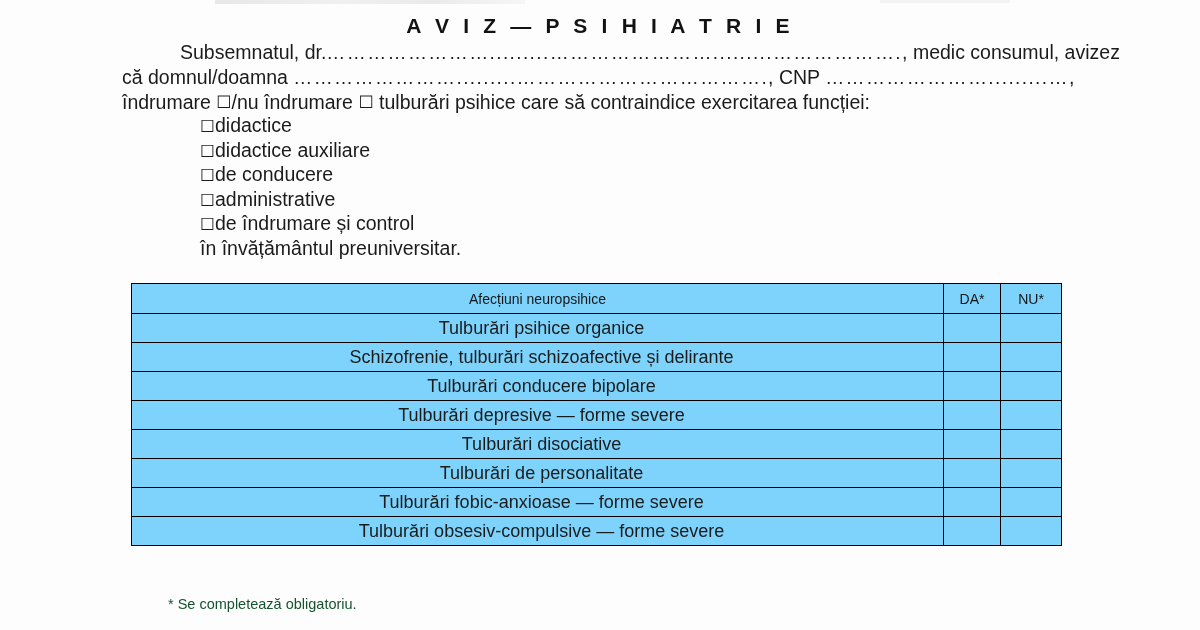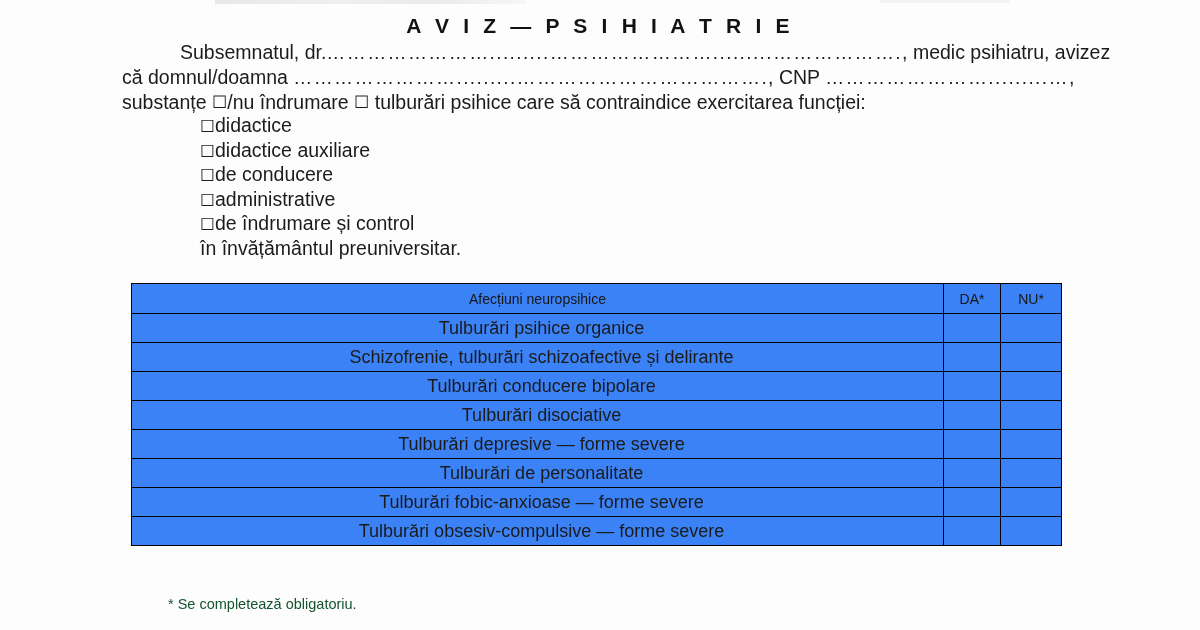--- a/index.html
+++ b/index.html
@@ -123,21 +123,21 @@
   table.cond {
     border-collapse: collapse;
     width: 930px;
     table-layout: fixed;
     background: #ffffff;
   }
   table.cond th,
   table.cond td {
     border: 1.6px solid #000;
     padding: 0;
-    background: #3b82f6;
+    background: #7dd3fc;
   }
   table.cond thead th {
     height: 29px;
     font-size: 14px;
     font-weight: normal;
     text-align: center;
     vertical-align: middle;
     color: #161616;
   }
   table.cond tbody td.label {
@@ -171,27 +171,27 @@
 
 <div class="page">
 
   <div class="scan-artifact"></div>
   <div class="scan-artifact-2"></div>
 
   <div class="doc-title">A V I Z   —   P S I H I A T R I E</div>
 
   <div class="intro">
     <span class="line">
-      <span class="indent"></span><span>Subsemnatul, dr.</span><span class="dots">…………………….........…………………….........……………….</span><span>, medic psihiatru, avizez</span>
+      <span class="indent"></span><span>Subsemnatul, dr.</span><span class="dots">…………………….........…………………….........……………….</span><span>, medic consumul, avizez</span>
     </span>
     <span class="line">
       <span>că domnul/doamna</span> <span class="dots">…………………….........……………………………….</span><span>, CNP</span> <span class="dots">…………………….........…</span><span>,</span>
     </span>
     <span class="line">
-      <span>substanțe</span> <span class="cb">☐</span><span>/nu îndrumare</span> <span class="cb">☐</span> <span>tulburări psihice care să contraindice exercitarea funcției:</span>
+      <span>îndrumare</span> <span class="cb">☐</span><span>/nu îndrumare</span> <span class="cb">☐</span> <span>tulburări psihice care să contraindice exercitarea funcției:</span>
     </span>
   </div>
 
   <div class="fn-list">
     <div class="fn-row">
       <span class="fn-box">☐</span><span>didactice</span>
     </div>
     <div class="fn-row">
       <span class="fn-box">☐</span><span>didactice auxiliare</span>
     </div>
@@ -231,26 +231,26 @@
           <td class="label">Schizofrenie, tulburări schizoafective și delirante</td>
           <td class="mark"></td>
           <td class="mark"></td>
         </tr>
         <tr>
           <td class="label">Tulburări conducere bipolare</td>
           <td class="mark"></td>
           <td class="mark"></td>
         </tr>
         <tr>
+          <td class="label">Tulburări depresive — forme severe</td>
+          <td class="mark"></td>
+          <td class="mark"></td>
+        </tr>
+        <tr>
           <td class="label">Tulburări disociative</td>
-          <td class="mark"></td>
-          <td class="mark"></td>
-        </tr>
-        <tr>
-          <td class="label">Tulburări depresive — forme severe</td>
           <td class="mark"></td>
           <td class="mark"></td>
         </tr>
         <tr>
           <td class="label">Tulburări de personalitate</td>
           <td class="mark"></td>
           <td class="mark"></td>
         </tr>
         <tr>
           <td class="label">Tulburări fobic-anxioase — forme severe</td>

